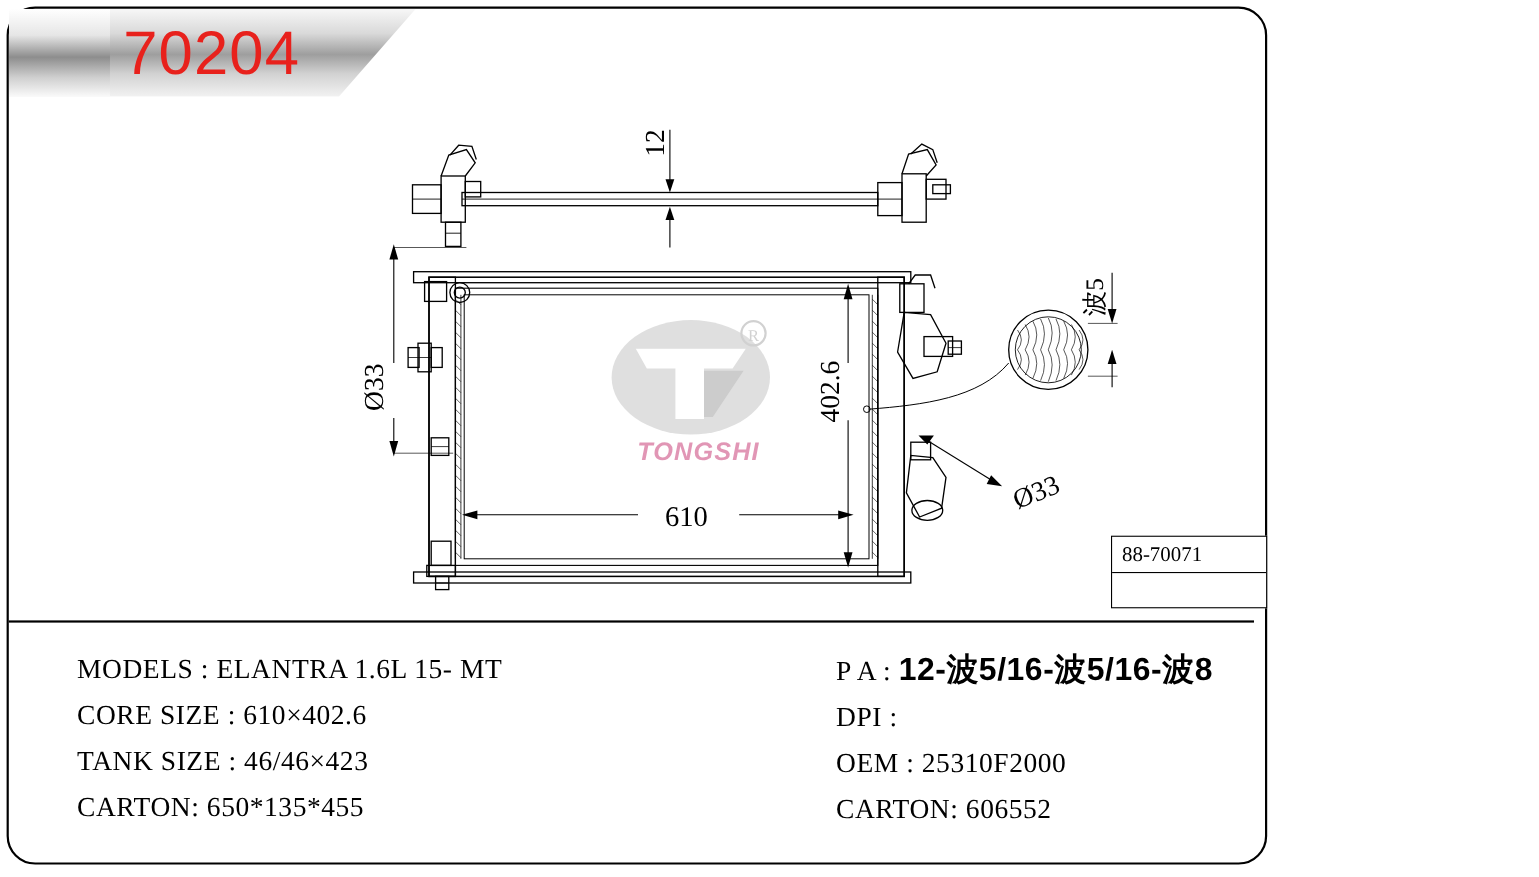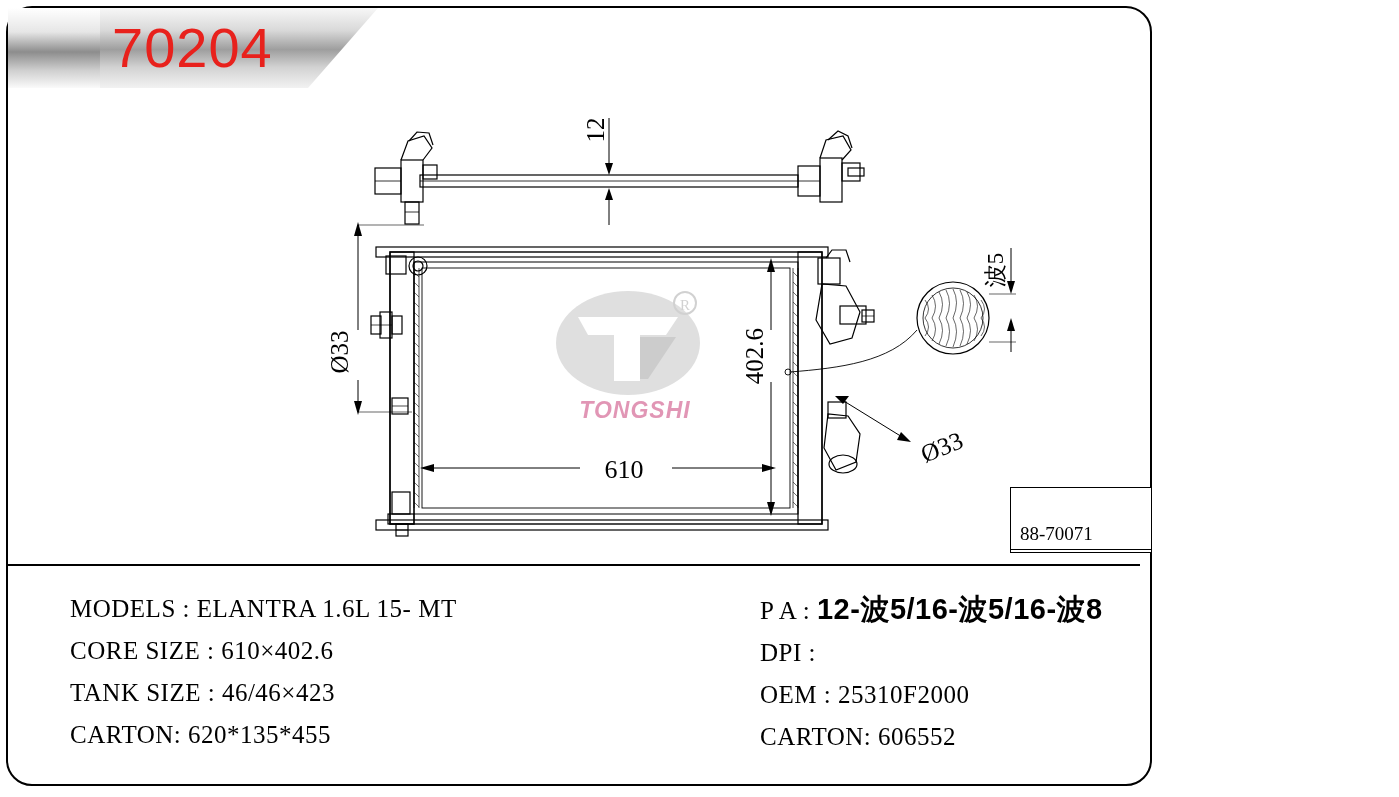--- a/index.html
+++ b/index.html
@@ -50,21 +50,21 @@
 
   
   .codebox{
     position:absolute;left:1010px;top:487px;width:142px;height:66px;
     border:1px solid #000;box-sizing:border-box;background:#fff;
   }
   .codebox .r{
     height:33px;line-height:33px;padding-left:9px;
     font-family:"Liberation Serif",serif;font-size:19px;color:#000;box-sizing:border-box;
   }
-  .codebox .r1{border-bottom:1px solid #000;margin-top:29px;}
+  .codebox .r1{border-bottom:1px solid #000;}
 
   
   .info{
     position:absolute;left:8px;top:564px;width:1132px;height:206px;
     border-top:2px solid #000;box-sizing:border-box;
   }
   .info .left{position:absolute;left:62px;top:22px;}
   .info .right{position:absolute;left:752px;top:22px;}
   .info .line{
     font-family:"Liberation Serif",serif;font-size:25px;color:#000;
@@ -299,21 +299,21 @@
 
   <div class="codebox">
     <div class="r r1">88-70071</div>
   </div>
 
   <div class="info">
     <div class="left">
       <div class="line">MODELS : ELANTRA 1.6L 15- MT</div>
       <div class="line">CORE SIZE : 610×402.6</div>
       <div class="line">TANK SIZE : 46/46×423</div>
-      <div class="line">CARTON: 620*135*455</div>
+      <div class="line">CARTON: 650*135*455</div>
     </div>
     <div class="right">
       <div class="line">
         <span>P A :</span>
         <b>12-波5/16-波5/16-波8</b>
       </div>
       <div class="line">
         <span>DPI :</span>
         <span></span>
       </div>

